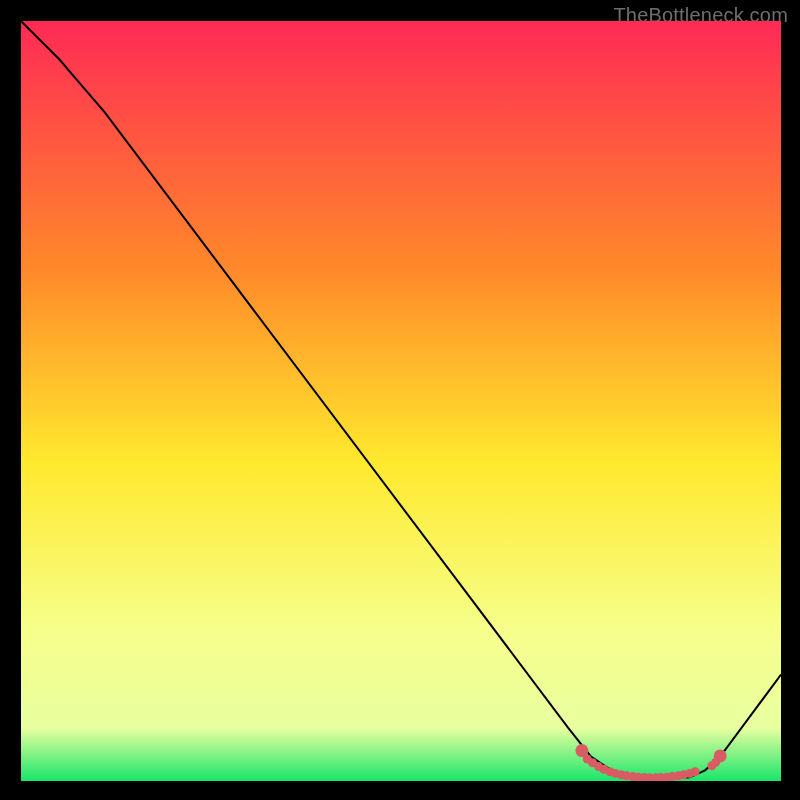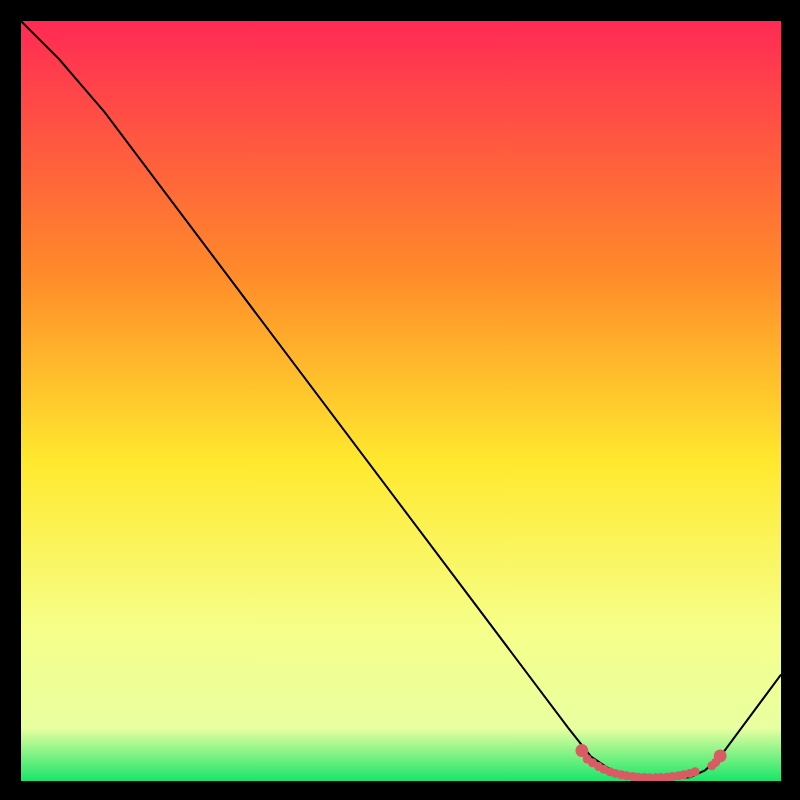--- a/index.html
+++ b/index.html
@@ -32,20 +32,21 @@
     top: 21px;
     width: 760px;
     height: 760px;
   }
   svg { display: block; }
 </style>
 </head>
 <body>
 
 <div class="outer">
+  <div class="watermark">TheBottleneck.com</div>
 
   <div class="plot">
     <svg id="svg" width="760" height="760" viewBox="0 0 760 760">
       <defs>
         <linearGradient id="bggrad" x1="0" y1="0" x2="0" y2="1">
           <stop id="g0" offset="0%" stop-color="#ff2a55"></stop>
           <stop id="g1" offset="33%" stop-color="#ff8a2a"></stop>
           <stop id="g2" offset="58%" stop-color="#ffe92e"></stop>
           <stop id="g3" offset="80%" stop-color="#f6ff8a"></stop>
           <stop id="g4" offset="93%" stop-color="#e9ffa0"></stop>

